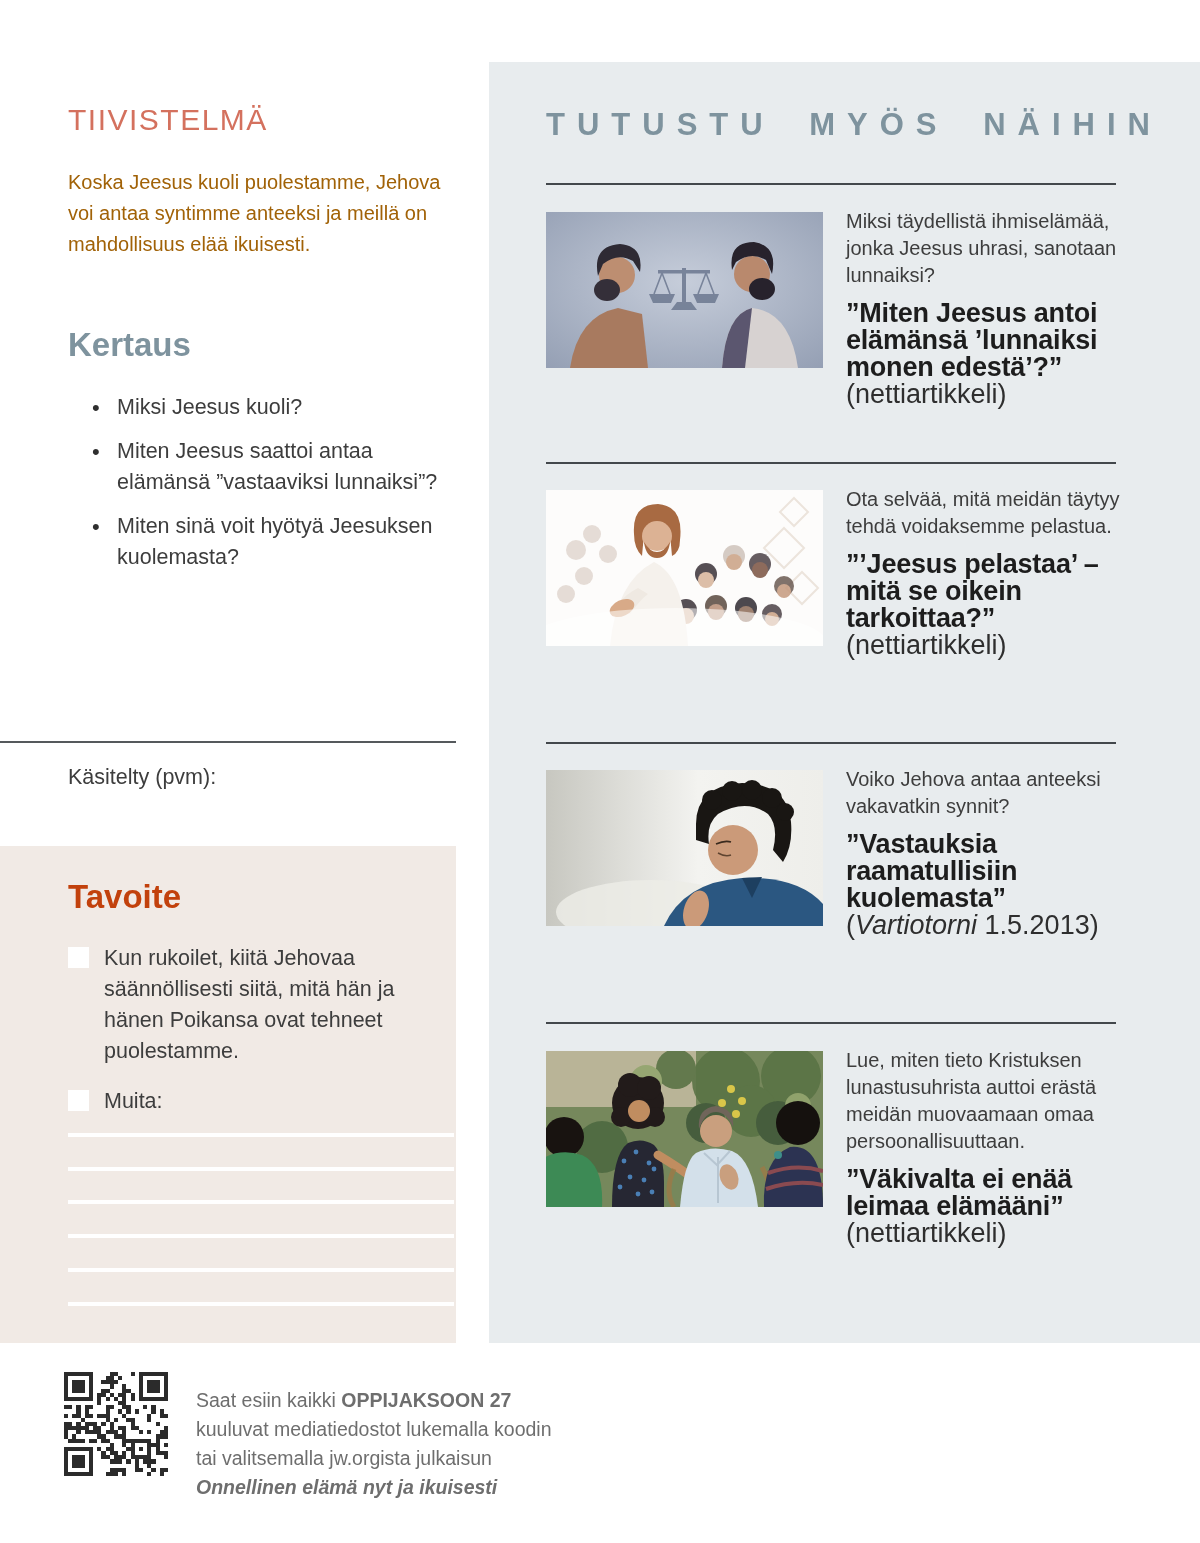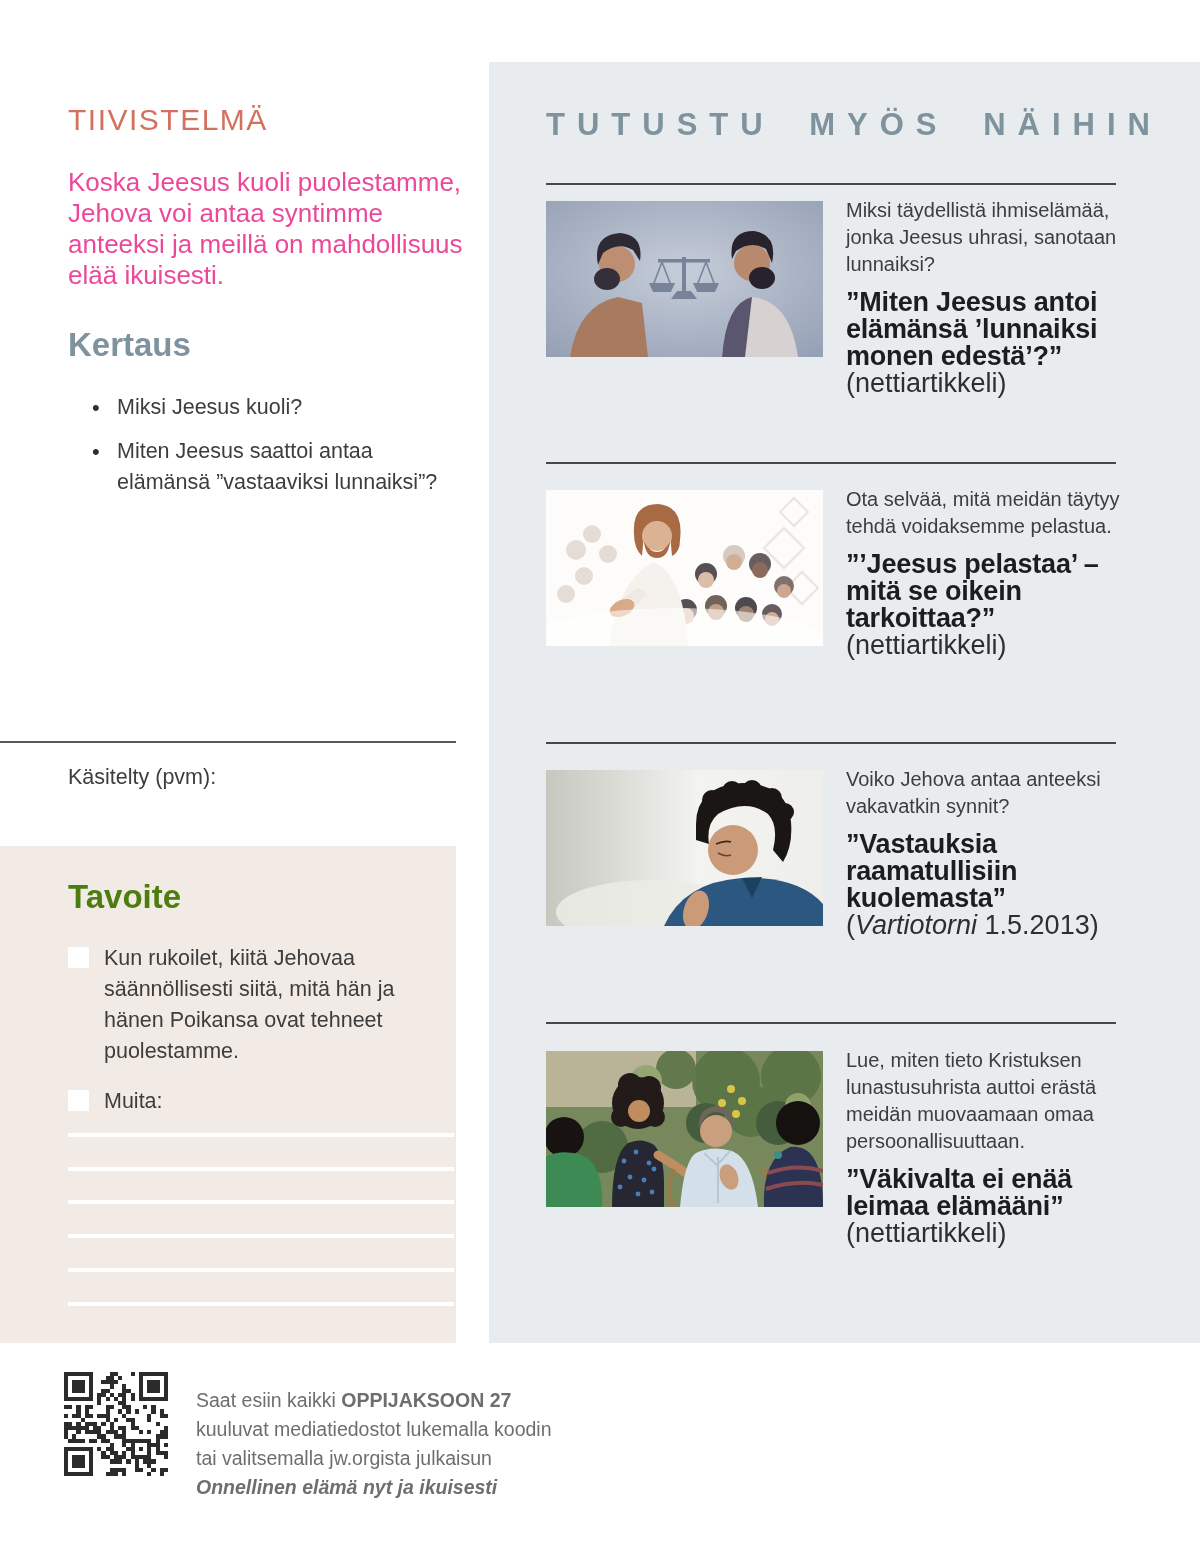--- a/index.html
+++ b/index.html
@@ -7,21 +7,21 @@
     position:relative;width:1200px;height:1543px;background:#ffffff;overflow:hidden;
     font-family:"Liberation Sans", sans-serif;color:#3f3f3f;
   }
   
   .summary-title{
     position:absolute;left:68px;top:103px;margin:0;
     font-size:30px;font-weight:400;letter-spacing:1.5px;color:#d4715e;line-height:34px;
   }
   .summary-text{
     position:absolute;left:68px;top:167px;width:398px;margin:0;
-    font-size:26px;line-height:31px;color:#ec4899;
+    font-size:20px;line-height:31px;color:#a16207;
   }
   .review-title{
     position:absolute;left:68px;top:326px;margin:0;
     font-size:33px;font-weight:600;color:#7e939e;line-height:38px;
   }
   .review-list{
     position:absolute;left:90px;top:392px;width:372px;margin:0;padding:0;list-style:none;
   }
   .review-list li{
     position:relative;padding-left:27px;margin-bottom:13px;
@@ -36,21 +36,21 @@
   .handled-label{
     position:absolute;left:68px;top:762px;margin:0;
     font-size:21.5px;line-height:30px;color:#3d3d3d;
   }
   
   .goal-box{
     position:absolute;left:0;top:846px;width:456px;height:497px;background:#f1eae5;
   }
   .goal-title{
     position:absolute;left:68px;top:32px;margin:0;
-    font-size:33px;font-weight:600;color:#4d7c0f;line-height:38px;
+    font-size:33px;font-weight:600;color:#c2410c;line-height:38px;
   }
   .chk-row{position:absolute;left:68px;display:flex;gap:15px;width:340px;}
   .chk-row.row-1{top:97px;}
   .chk-row.row-2{top:240px;}
   .chk-box{flex:0 0 auto;width:21px;height:21px;background:#ffffff;margin-top:4px;}
   .chk-text{margin:0;font-size:21.5px;line-height:31px;color:#3d3d3d;width:300px;}
   .write-line{position:absolute;left:68px;width:386px;height:4px;background:#ffffff;}
   
   .right-panel{
     position:absolute;left:489px;top:62px;width:711px;height:1281px;background:#e8ecee;
@@ -59,21 +59,21 @@
     position:absolute;left:57px;top:46px;margin:0;
     font-size:31px;font-weight:700;color:#7e939e;letter-spacing:12px;word-spacing:14px;
     line-height:34px;white-space:nowrap;
   }
   .hline{position:absolute;left:57px;width:570px;height:2px;background:#43484c;}
   .hline.h-1{top:121px;}
   .hline.h-2{top:400px;}
   .hline.h-3{top:680px;}
   .hline.h-4{top:960px;}
   .ref-item{position:absolute;left:57px;display:flex;gap:23px;width:630px;}
-  .ref-item.r-1{top:135px;}
+  .ref-item.r-1{top:146px;}
   .ref-item.r-2{top:424px;}
   .ref-item.r-3{top:704px;}
   .ref-item.r-4{top:985px;}
   .ref-media{flex:0 0 auto;width:277px;height:156px;margin-top:4px;overflow:hidden;background:#cfd5dc;}
   .ref-media svg{display:block;width:277px;height:156px;}
   .ref-text{width:312px;}
   .ref-intro{margin:0 0 11px 0;font-size:20px;line-height:27px;color:#3d3d3d;}
   .ref-cite{margin:0;font-size:27px;line-height:27px;color:#1d1d1d;}
   .ref-title{display:block;font-weight:700;letter-spacing:-0.2px;white-space:pre-line;}
   .ref-source{display:block;font-weight:400;color:#2e2e2e;}
@@ -95,20 +95,21 @@
 
 <div class="page">
 
   <h1 class="summary-title">TIIVISTELMÄ</h1>
   <p class="summary-text">Koska Jeesus kuoli puolestamme, Jehova voi antaa syntimme anteeksi ja meillä on mahdollisuus elää ikuisesti.</p>
 
   <h2 class="review-title">Kertaus</h2>
   <ul class="review-list">
     <li>Miksi Jeesus kuoli?</li>
     <li>Miten Jeesus saattoi antaa elämänsä ”vastaaviksi lunnaiksi”?</li>
+    <li>Miten sinä voit hyötyä Jeesuksen kuolemasta?</li>
   </ul>
 
   <div class="divider-left"></div>
   <p class="handled-label">Käsitelty (pvm):</p>
 
   <section class="goal-box">
     <h2 class="goal-title">Tavoite</h2>
 
     <div class="chk-row row-1">
       <span class="chk-box"></span>

